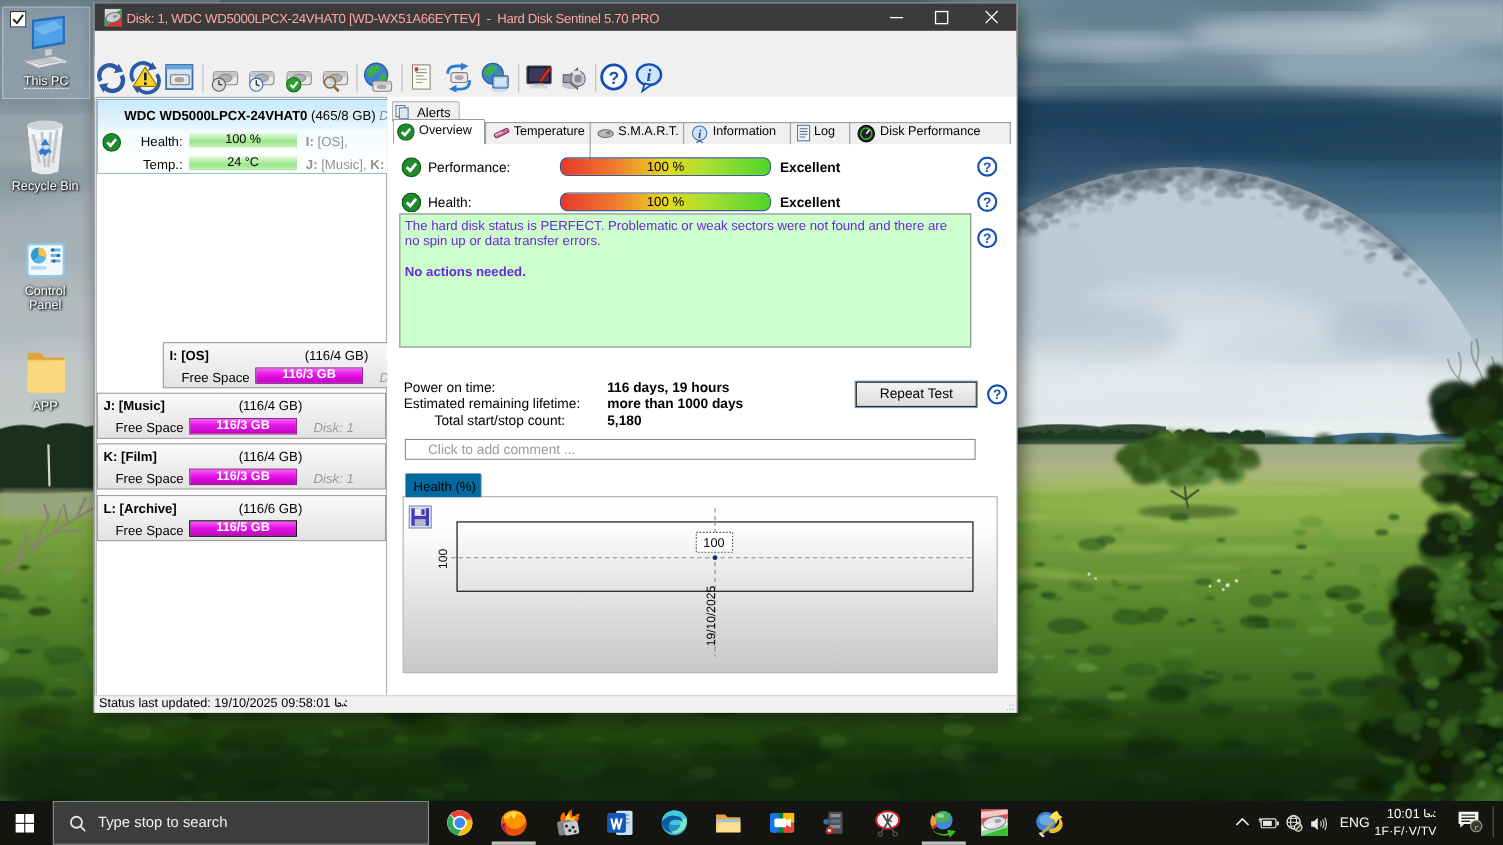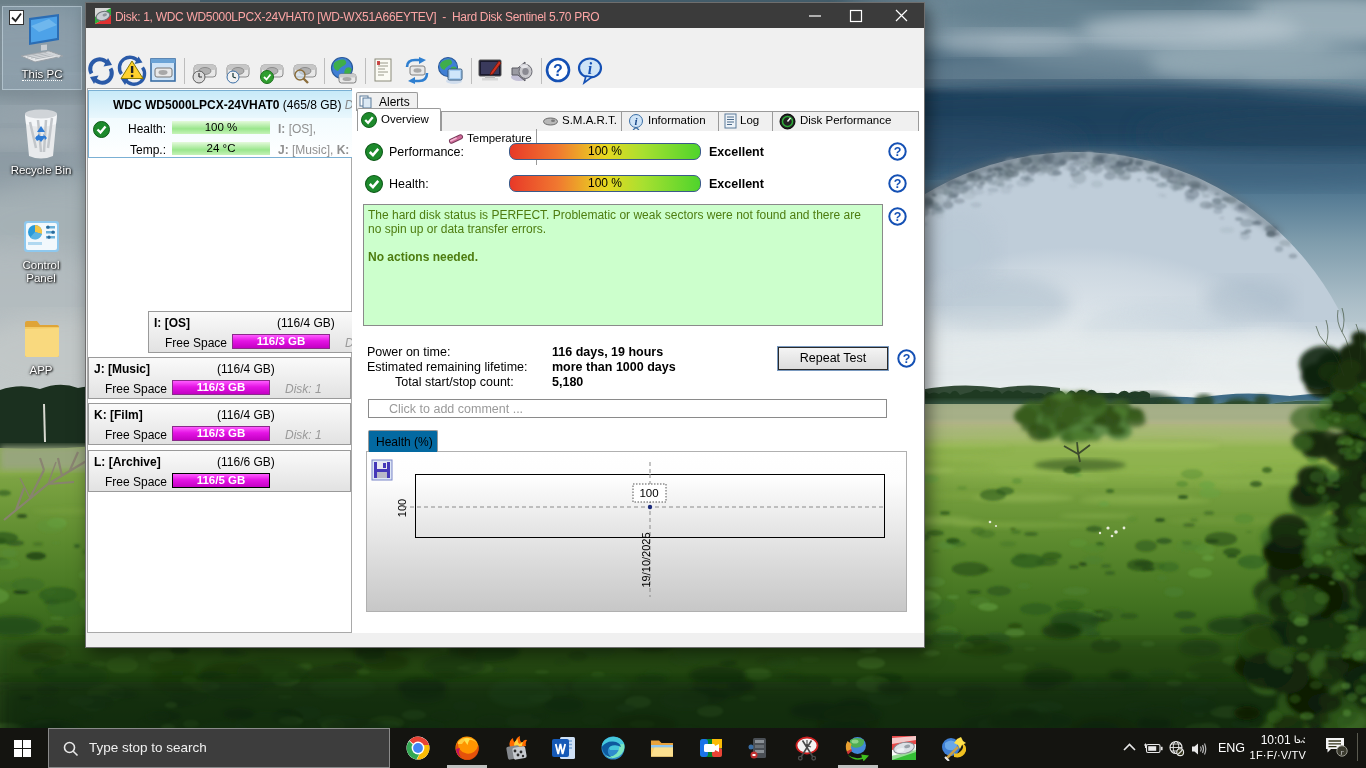--- a/index.html
+++ b/index.html
@@ -1992,21 +1992,21 @@
     <div style="position:absolute;left:4px;top:4px;width:60px;height:18px;background:#f0f0f0;border:1px solid #9a9a9a;border-bottom:none;border-radius:2px 2px 0 0;font-size:12px;">
       <svg style="position:absolute;left:2px;top:2px" width="14" height="14" viewBox="0 0 14 14">
         <rect x="1" y="1" width="8" height="10" fill="#fff" stroke="#5a7a9a"></rect>
         <rect x="4" y="3" width="8" height="10" fill="#dce9f4" stroke="#5a7a9a"></rect>
       </svg>
       <span style="position:absolute;left:22px;top:2px;">Alerts</span>
     </div>
 
     <div style="position:absolute;left:0px;top:22px;width:572px;height:21px;font-size:11.5px;">
       <div style="position:absolute;left:89px;top:1px;width:478px;height:20px;background:#f0f0f0;border:1px solid #9a9a9a;border-bottom:none;box-sizing:border-box;"></div>
-      <div style="position:absolute;left:89px;top:19px;width:96px;height:36px;border-right:1px solid #9a9a9a;box-sizing:border-box;">
+      <div style="position:absolute;left:89px;top:1px;width:96px;height:36px;border-right:1px solid #9a9a9a;box-sizing:border-box;">
         <svg style="position:absolute;left:7px;top:3px" width="16" height="14" viewBox="0 0 16 14">
             <rect x="1" y="5" width="14" height="4" rx="2" transform="rotate(-25 8 7)" fill="#d06a9a" stroke="#7a3a5a"></rect>
             <rect x="2" y="5.6" width="7" height="1.5" transform="rotate(-25 8 7)" fill="#f3b8d3"></rect>
           </svg>
         <span style="position:absolute;left:26px;top:3px;">Temperature</span>
       </div>
       <div style="position:absolute;left:185px;top:1px;width:85px;height:20px;border-right:1px solid #9a9a9a;box-sizing:border-box;">
         <svg style="position:absolute;left:6px;top:6px" width="15" height="9" viewBox="0 0 15 9">
             <ellipse cx="7.5" cy="4.5" rx="7" ry="3.5" fill="#b8b8b8" stroke="#6a6a6a"></ellipse>
             <ellipse cx="10" cy="3.8" rx="2" ry="1.2" fill="#7a7a7a"></ellipse>
@@ -2062,21 +2062,21 @@
         <path d="M4.5,8.5 L7.5,11.5 L12.5,5.5" stroke="#fff" stroke-width="2.4" fill="none"></path>
       </svg>
     <span style="position:absolute;left:37px;top:89px;font-size:12.5px;">Health:</span>
     <div class="gradbar" style="position:absolute;left:157px;top:87px;width:192px;height:17px;border:1px solid #3a5a8a;border-radius:7px;box-sizing:border-box;background:linear-gradient(90deg,#e83928,#f07830 25%,#e8d820 50%,#a8e030 70%,#4fd42c);font-size:12px;text-align:center;line-height:15px;">100 %</div>
     <span style="position:absolute;left:357px;top:89px;font-size:12.5px;font-weight:bold;">Excellent</span>
     <svg style="position:absolute;left:536px;top:86px" width="19" height="19" viewBox="0 0 19 19">
         <circle cx="9.5" cy="9.5" r="8.2" fill="#fff" stroke="#1450b4" stroke-width="2"></circle>
         <text x="9.5" y="14" text-anchor="middle" font-size="12.5" font-weight="bold" fill="#1450b4">?</text>
       </svg>
 
-    <div style="position:absolute;left:11px;top:116px;width:520px;height:122px;background:#ccffcc;border:1px solid #8a8a8a;box-sizing:border-box;font-size:12.5px;color:#4d7c0f;">
+    <div style="position:absolute;left:11px;top:106px;width:520px;height:122px;background:#ccffcc;border:1px solid #8a8a8a;box-sizing:border-box;font-size:12.5px;color:#6d28d9;">
       <div style="position:absolute;left:4px;top:3px;width:502px;font-size:12px;">The hard disk status is PERFECT. Problematic or weak sectors were not found and there are no spin up or data transfer errors.<br><br><b>No actions needed.</b></div>
     </div>
     <svg style="position:absolute;left:536px;top:119px" width="19" height="19" viewBox="0 0 19 19">
         <circle cx="9.5" cy="9.5" r="8.2" fill="#fff" stroke="#1450b4" stroke-width="2"></circle>
         <text x="9.5" y="14" text-anchor="middle" font-size="12.5" font-weight="bold" fill="#1450b4">?</text>
       </svg>
 
     <span style="position:absolute;left:15px;top:257px;font-size:12.5px;">Power on time:</span>
     <span style="position:absolute;left:200px;top:257px;font-size:12.5px;font-weight:bold;">116 days, 19 hours</span>
     <span style="position:absolute;left:15px;top:272px;font-size:12.5px;">Estimated remaining lifetime:</span>
@@ -2110,20 +2110,29 @@
       <svg style="position:absolute;left:0;top:0" width="539" height="159" viewBox="0 0 539 159">
         <text x="39" y="56" font-size="11" transform="rotate(-90 39 56)" text-anchor="middle" fill="#000">100</text>
         <path d="M36,55 L518,55" stroke="#8a8a8a" stroke-width="1" stroke-dasharray="4,3"></path>
         <path d="M283,10 L283,22 M283,22 L283,51 M283,59 L283,145" stroke="#8a8a8a" stroke-width="1" stroke-dasharray="4,3"></path>
         <rect x="266" y="32" width="33" height="18" fill="#fff" stroke="#555" stroke-width="1" stroke-dasharray="1.5,1.5"></rect>
         <text x="282" y="45" font-size="11.5" text-anchor="middle" fill="#000">100</text>
         <circle cx="283" cy="55" r="2.2" fill="#1a2a7a"></circle>
         <text x="287" y="112" font-size="11" transform="rotate(-90 283 112)" text-anchor="middle" fill="#000">19/10/2025</text>
       </svg>
     </div>
+  </div>
+  <div id="statusbar">
+      <span style="position:absolute;left:4px;top:1px;">Status last updated: 19/10/2025 09:58:01 <svg width="13" height="11" viewBox="0 0 13 11" style="vertical-align:-2px">
+          <path d="M1.2,0.5 L1.2,6.5 Q1.2,8 2.6,8 L4.4,8 Q5.8,8 5.8,6.6 Q5.8,5.2 4.4,5.2 L3.2,5.2" fill="none" stroke="#000" stroke-width="1.1"></path>
+          <circle cx="7.4" cy="7.5" r="0.8" fill="#000"></circle>
+          <path d="M9,5.6 Q9,8.2 11.4,7.6" fill="none" stroke="#000" stroke-width="1.1"></path>
+          <circle cx="10.6" cy="3.4" r="0.7" fill="#000"></circle>
+        </svg></span>
+    <span style="position:absolute;right:2px;bottom:1px;color:#9a9a9a;font-size:9px;">.::</span>
   </div>
 </div>
 
 <div id="taskbar">
   <svg style="position:absolute;left:14px;top:12px" width="17" height="17" viewBox="0 0 17 17">
     <rect x="0" y="0" width="8" height="8" fill="#fff"></rect>
       <rect x="9" y="0" width="8" height="8" fill="#fff"></rect>
     <rect x="0" y="9" width="8" height="8" fill="#fff"></rect>
       <rect x="9" y="9" width="8" height="8" fill="#fff"></rect>
   </svg>

